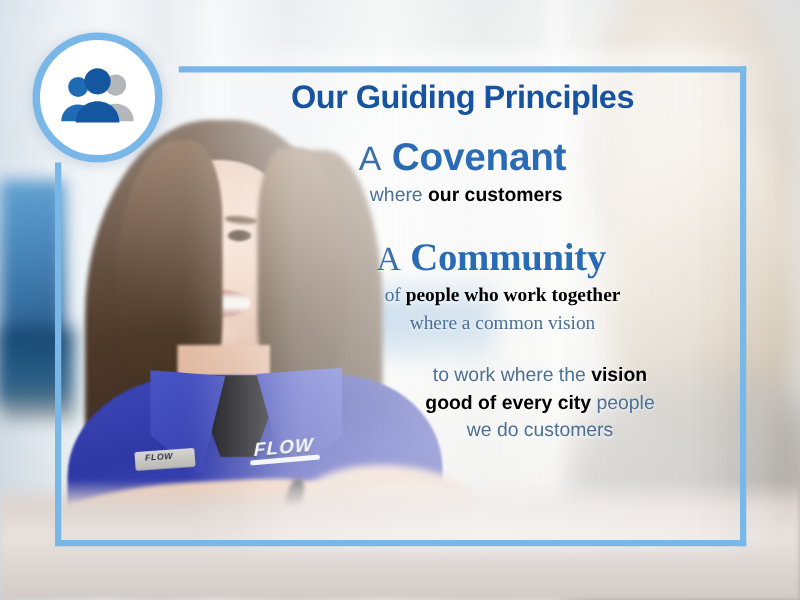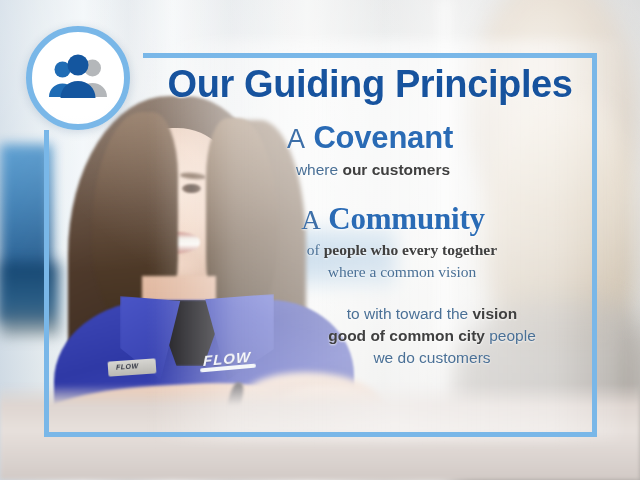--- a/index.html
+++ b/index.html
@@ -306,21 +306,21 @@
   }
   .badge svg { position: absolute; left: 50%; top: 50%; transform: translate(-50%,-50%); }
 
   
   .content {
     position: absolute;
     left: 150px; top: 58px; width: 440px;
     text-align: center;
   }
   .headline {
-    font-size: 38px;
+    font-size: 26px;
     font-weight: 700;
     color: #17539e;
     letter-spacing: -0.4px;
     line-height: 1.06;
     margin: 6px 0 4px 0;
     text-shadow: 0 1px 2px rgba(255,255,255,.7);
   }
   .principle { margin-top: 12px; }
   .p-line {
     line-height: 1.14;
@@ -338,21 +338,21 @@
     letter-spacing: -0.2px;
   }
   .p-sub {
     font-size: 15.5px;
     font-weight: 400;
     color: #4a7096;
     line-height: 1.42;
     margin-top: 3px;
     text-shadow: 0 1px 2px rgba(255,255,255,.8);
   }
-  .p-sub b { font-weight: 700; color: #404040; }
+  .p-sub b { font-weight: 700; color: #000000; }
 
   
   .principle.p1 { padding-left: 0px; margin-top: 16px;  }
   .principle.p2 { padding-left: 46px; margin-top: 20px; font-family: Liberation Serif, serif; }
   .principle.p3 { padding-left: 96px; margin-top: 20px; }
   .principle.p1 .p-sub { padding-left: 6px; }
   .principle.p2 .p-sub { padding-left: 18px; }
   .principle.p3 .p-sub { padding-left: 28px; }
 </style>
 </head>
@@ -432,27 +432,27 @@
     <div id="principles">
         <div class="principle p1">
           <div class="p-line"><span class="p-article">A</span><span class="p-word"> Covenant</span></div>
           <div class="p-sub">
             <div><span>where </span><b>our customers</b></div>
           </div>
         </div>
         <div class="principle p2">
           <div class="p-line"><span class="p-article">A</span><span class="p-word"> Community</span></div>
           <div class="p-sub">
-            <div><span>of </span><b>people who every together</b></div>
+            <div><span>of </span><b>people who work together</b></div>
             <div><span>where a common vision</span></div>
           </div>
         </div>
         <div class="principle p3">
           <div class="p-sub">
-            <div><span>to with toward the </span><b>vision</b></div>
-            <div><b>good of common city</b><span> people</span></div>
+            <div><span>to work where the </span><b>vision</b></div>
+            <div><b>good of every city</b><span> people</span></div>
             <div><span>we do customers</span></div>
           </div>
         </div>
       </div>
   </div>
 
 </div>
 
 </body></html>

